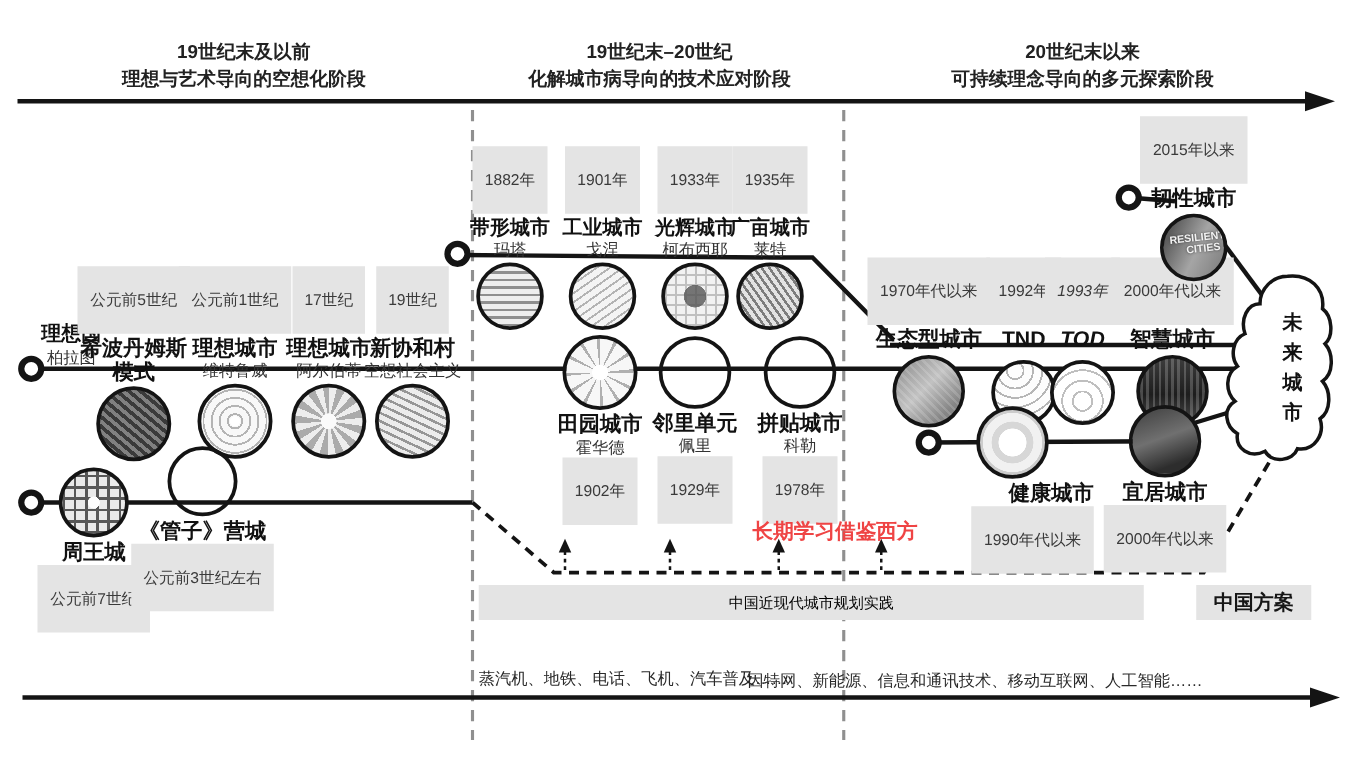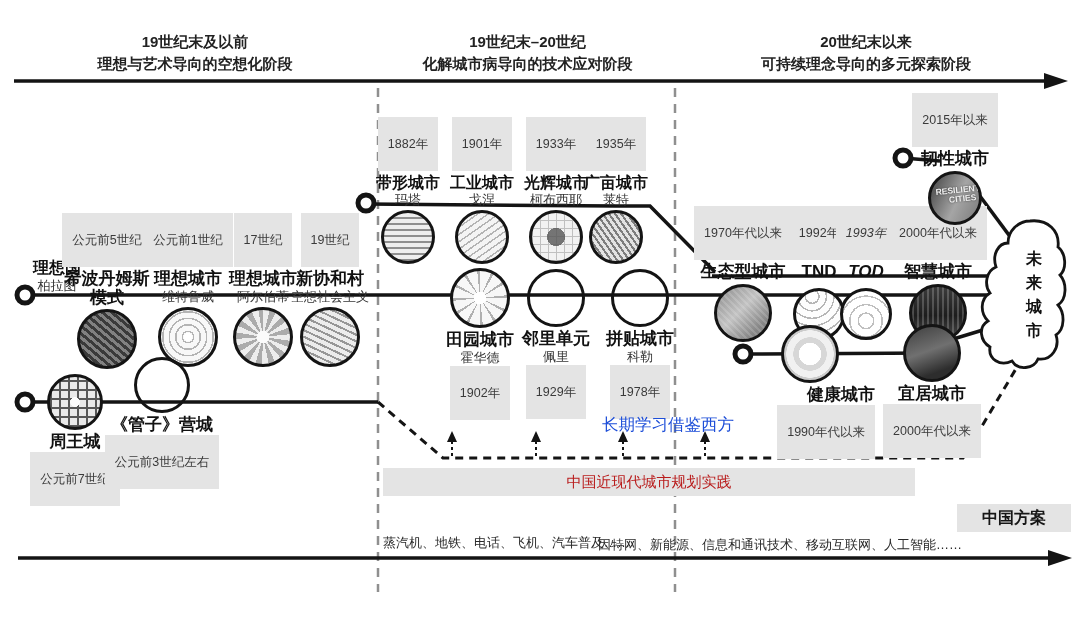--- a/index.html
+++ b/index.html
@@ -40,22 +40,22 @@
   .px-tod{background:#f6f6f6 repeating-radial-gradient(circle at 50% 65%,#ffffff 0 7px,#bfbfbf 7px 8.5px);}
   .px-smart{background:repeating-linear-gradient(90deg,rgba(235,235,235,.22) 0 2px,rgba(0,0,0,0) 2px 5px),linear-gradient(180deg,#3c3c3c,#1d1d1d 55%,#4a4a4a);}
   .px-resilient{background:linear-gradient(115deg,#5c5c5c 15%,#a5a5a5 55%,#7a7a7a);}
   .px-healthy{background:radial-gradient(circle,#ffffff 0 30%,#d7d7d7 31% 45%,#f1f1f1 46% 64%,#cccccc 65% 71%,#f7f7f7 72%);}
   .px-livable{background:linear-gradient(160deg,#4a4a4a 10%,#707070 45%,#2d2d2d 80%);}
   .px-zhou{background:radial-gradient(circle,#fdfdfd 0 13%,rgba(0,0,0,0) 14%),repeating-linear-gradient(0deg,#575757 0 2px,rgba(0,0,0,0) 2px 9px),repeating-linear-gradient(90deg,#575757 0 2px,rgba(0,0,0,0) 2px 9px),#e9e9e9;}
   .px-guanzi{background:#f6f6f6 repeating-linear-gradient(100deg,#b2b2b2 0 1.5px,rgba(0,0,0,0) 1.5px 10px),repeating-linear-gradient(10deg,#c9c9c9 0 1.5px,rgba(0,0,0,0) 1.5px 13px);}
   .stamp{position:absolute;right:3px;top:12px;width:40px;font-size:8.5px;line-height:9px;font-weight:bold;color:#f2f2f2;text-shadow:0 0 2px #333;transform:rotate(-6deg);text-align:right;}
   .start-label{position:absolute;text-align:center;}
   .start-label .ntitle{font-size:16px;}
-  .free-bold{position:absolute;font-weight:normal;font-size:16px;color:#1d4ed8;white-space:nowrap;}
-  .graybar{position:absolute;background:#e4e4e4;color:#b91c1c;font-size:15px;display:flex;align-items:center;justify-content:center;white-space:nowrap;}
+  .free-bold{position:absolute;font-weight:bold;font-size:16px;color:#ef4444;white-space:nowrap;}
+  .graybar{position:absolute;background:#e4e4e4;color:#000000;font-size:12px;display:flex;align-items:center;justify-content:center;white-space:nowrap;}
   .graybar.bold{font-weight:bold;font-size:16px;color:#161616;}
   .tech-note{position:absolute;font-size:13px;color:#2a2a2a;white-space:nowrap;}
   .cloud-label{position:absolute;left:1023px;top:247px;width:19px;font-weight:bold;font-size:16px;line-height:24px;word-break:break-all;text-align:right;color:#111;}
 </style>
 </head>
 <body>
 
 <div id="canvas">
 
   <svg id="lines" width="1080" height="618" viewBox="0 0 1080 618">
@@ -253,17 +253,17 @@
   <div class="node labels-below" style="left:92px;top:357px;width:140px;">
     <div class="circle c56 px-guanzi"></div>
     <div class="ntitle">《管子》营城</div>
     <span class="badge">公元前3世纪左右</span>
   </div>
 
   <div class="cloud-label">未来城市</div>
 
   <div class="free-bold" style="left:602px;top:414px;font-size:16.5px;">长期学习借鉴西方</div>
   <div class="graybar" style="left:383px;top:468px;width:532px;height:28px;">中国近现代城市规划实践</div>
-  <div class="graybar bold" style="left:957px;top:468px;width:114px;height:28px;margin-top:36px;">中国方案</div>
+  <div class="graybar bold" style="left:957px;top:468px;width:92px;height:28px;">中国方案</div>
   <div class="tech-note" style="left:383px;top:534px;">蒸汽机、地铁、电话、飞机、汽车普及……</div>
   <div class="tech-note" style="left:598px;top:536px;">因特网、新能源、信息和通讯技术、移动互联网、人工智能……</div>
 
 </div>
 
 </body></html>

